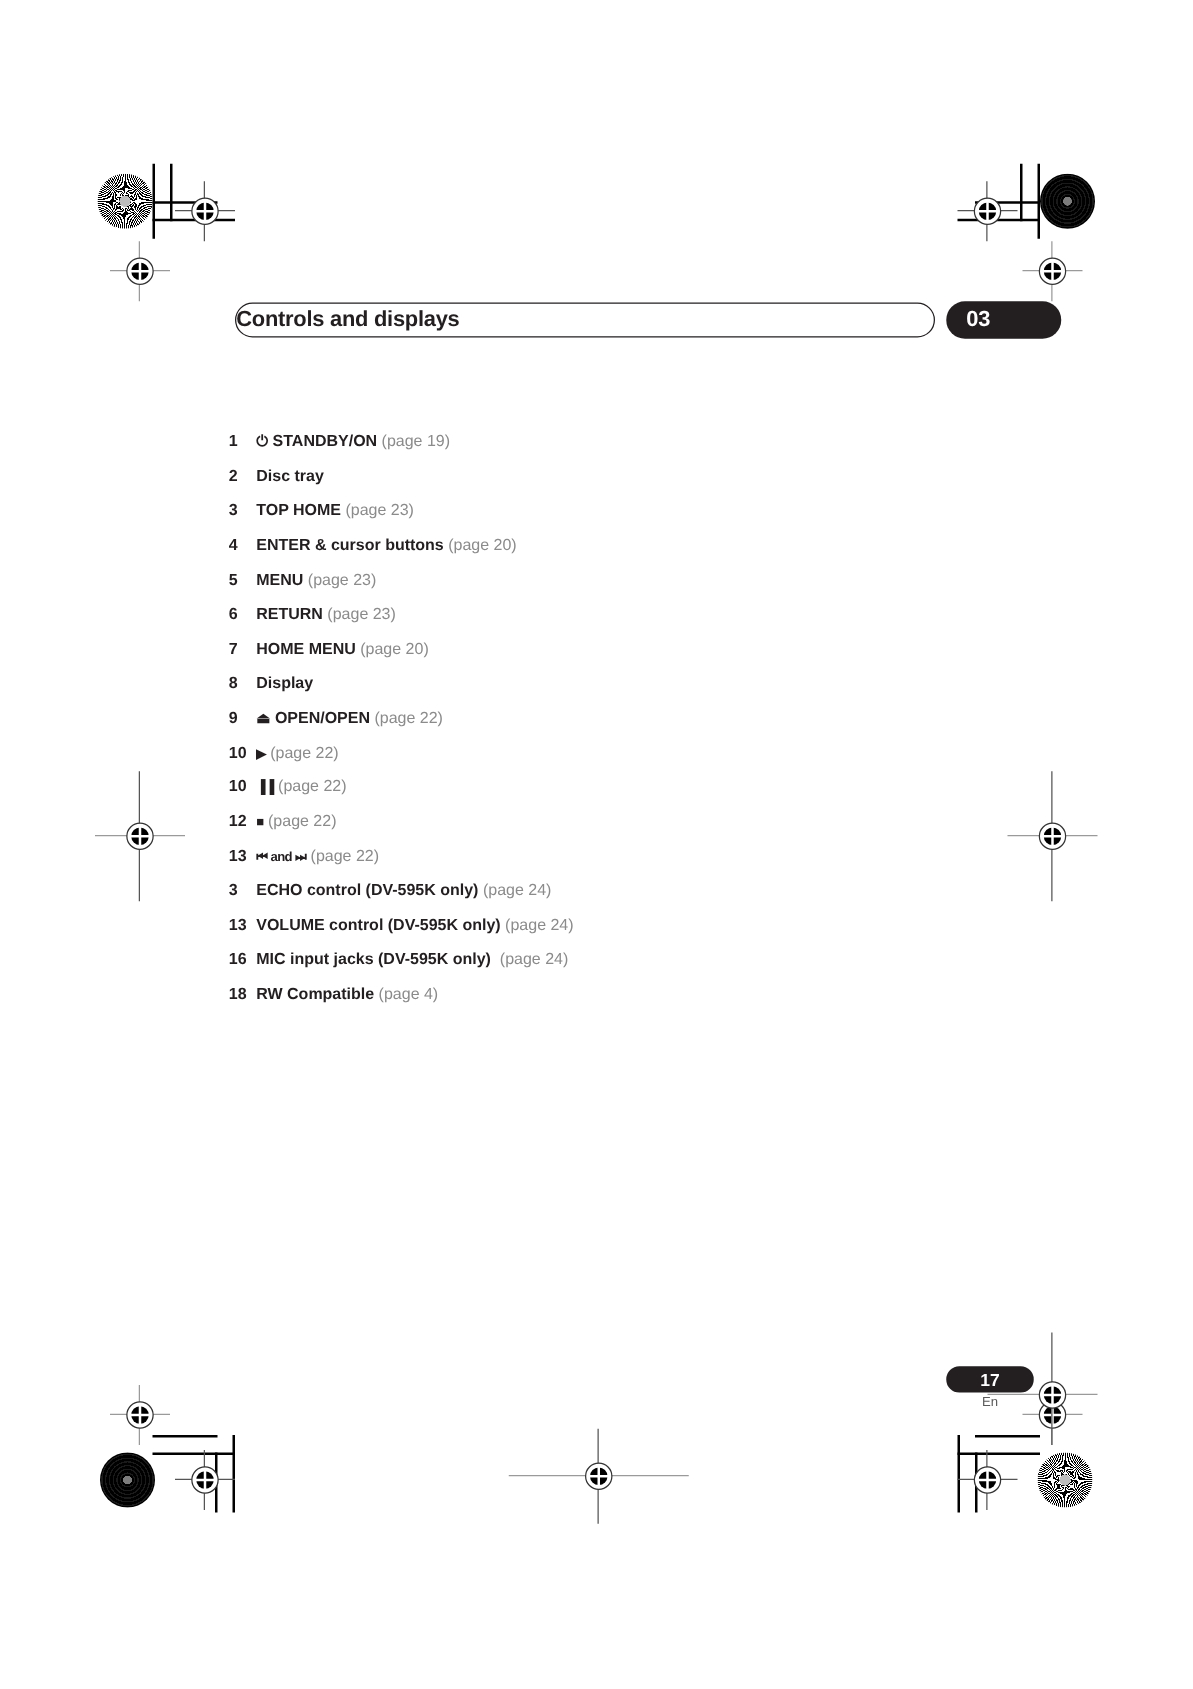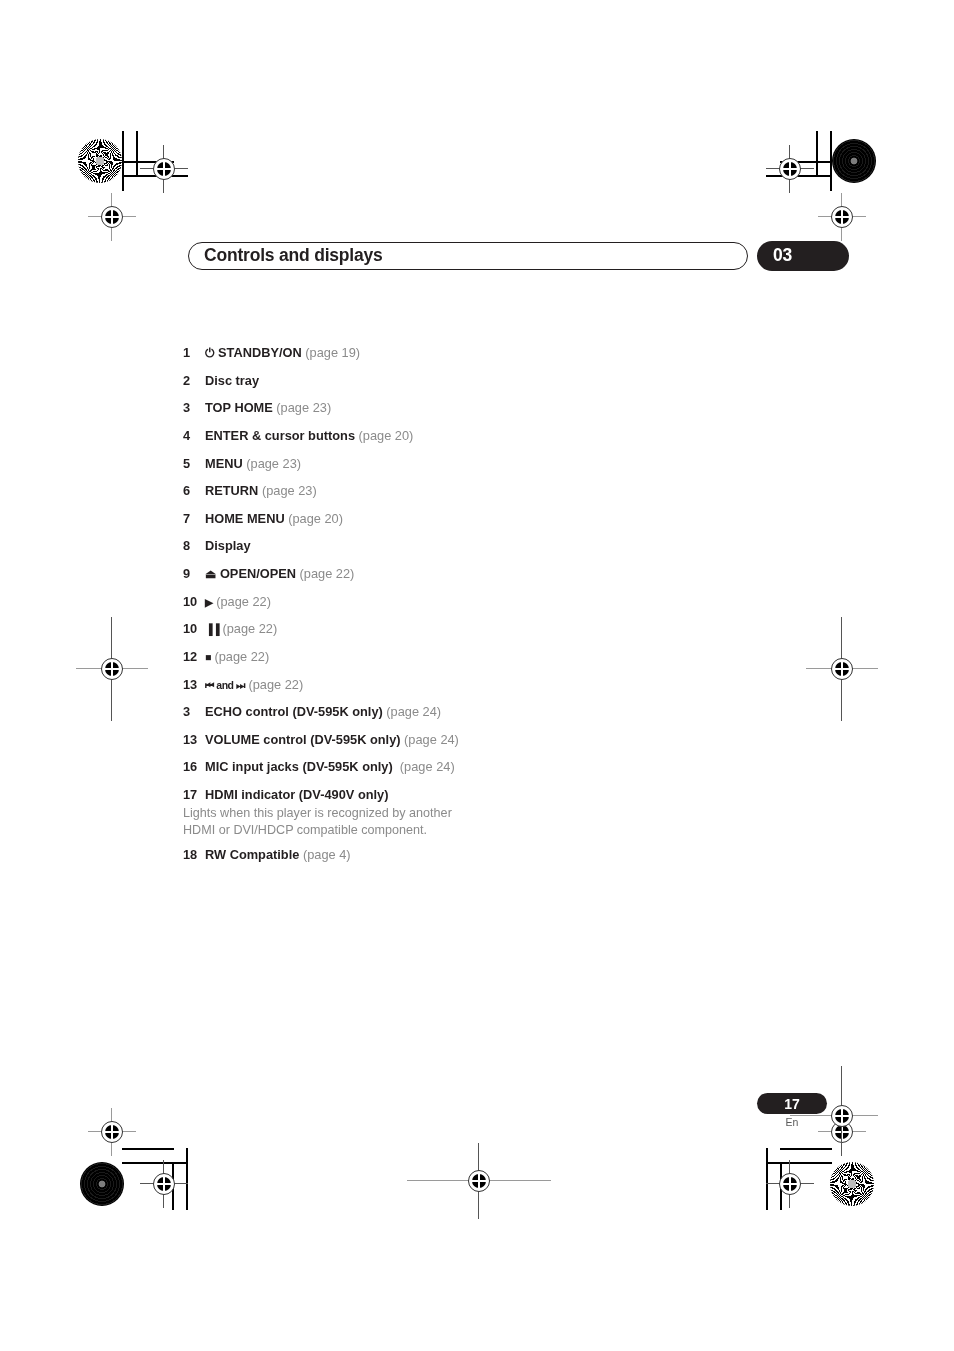--- a/index.html
+++ b/index.html
@@ -70,21 +70,20 @@
   
   .header {
     position: absolute;
     left: 188px; top: 242px;
     width: 560px; height: 28px;
     border: 1.6px solid #231f20;
     border-radius: 14px;
     display: flex; align-items: center;
   }
   .header-title {
-    padding-left: 15px;
     font-size: 17.5px;
     font-weight: bold;
     letter-spacing: -0.2px;
     color: #231f20;
     line-height: 1;
   }
   .chapter-pill {
     position: absolute;
     left: 757px; top: 241px;
     width: 92px; height: 30px;
@@ -379,24 +378,20 @@
     </div>
 
     <div class="item">
       <span class="num">13</span><span class="label">VOLUME control (DV-595K only)</span> <span class="pageref">(page 24)</span>
     </div>
 
     <div class="item">
       <span class="num">16</span><span class="label">MIC input jacks (DV-595K only)</span>&nbsp; <span class="pageref">(page 24)</span>
     </div>
 
-    <div class="item tight">
-      <span class="num">17</span><span class="label">HDMI indicator (DV-490V only)</span>
-      <div class="desc">Lights when this player is recognized by another HDMI or DVI/HDCP compatible component.</div>
-    </div>
 
     <div class="item">
       <span class="num">18</span><span class="label">RW Compatible</span> <span class="pageref">(page 4)</span>
     </div>
 
   </div>
 
   <div class="pagepill">
     <span class="pagepill-num">17</span>
   </div>

